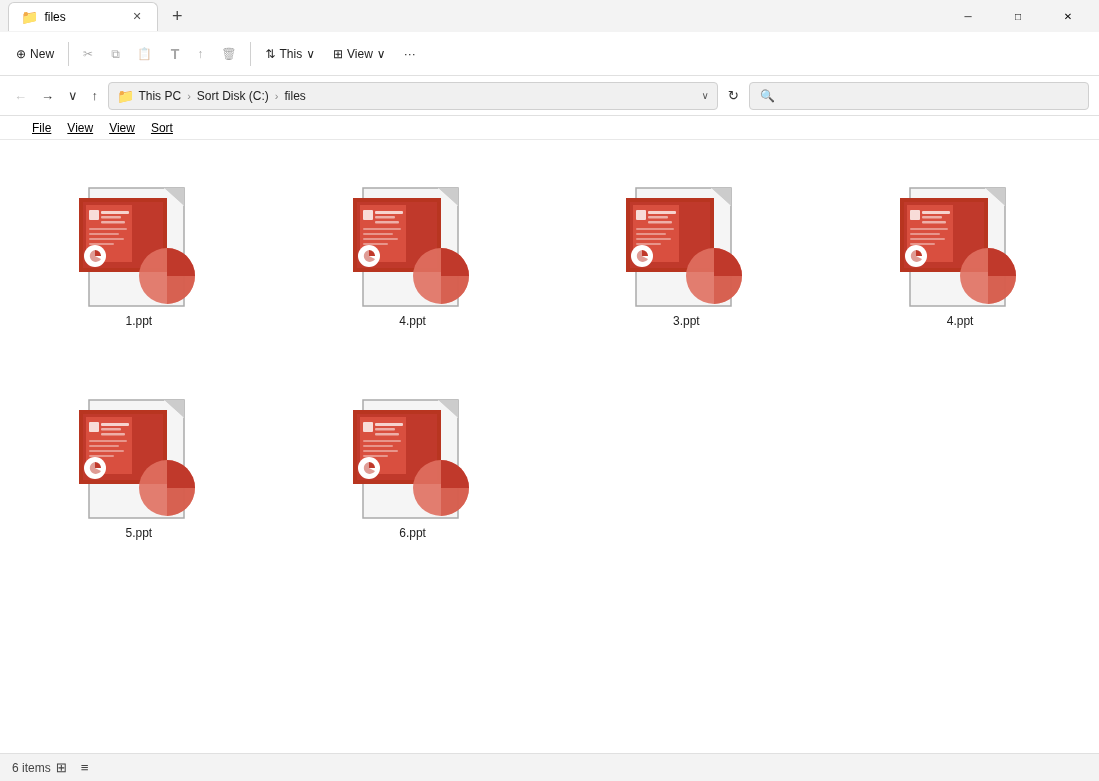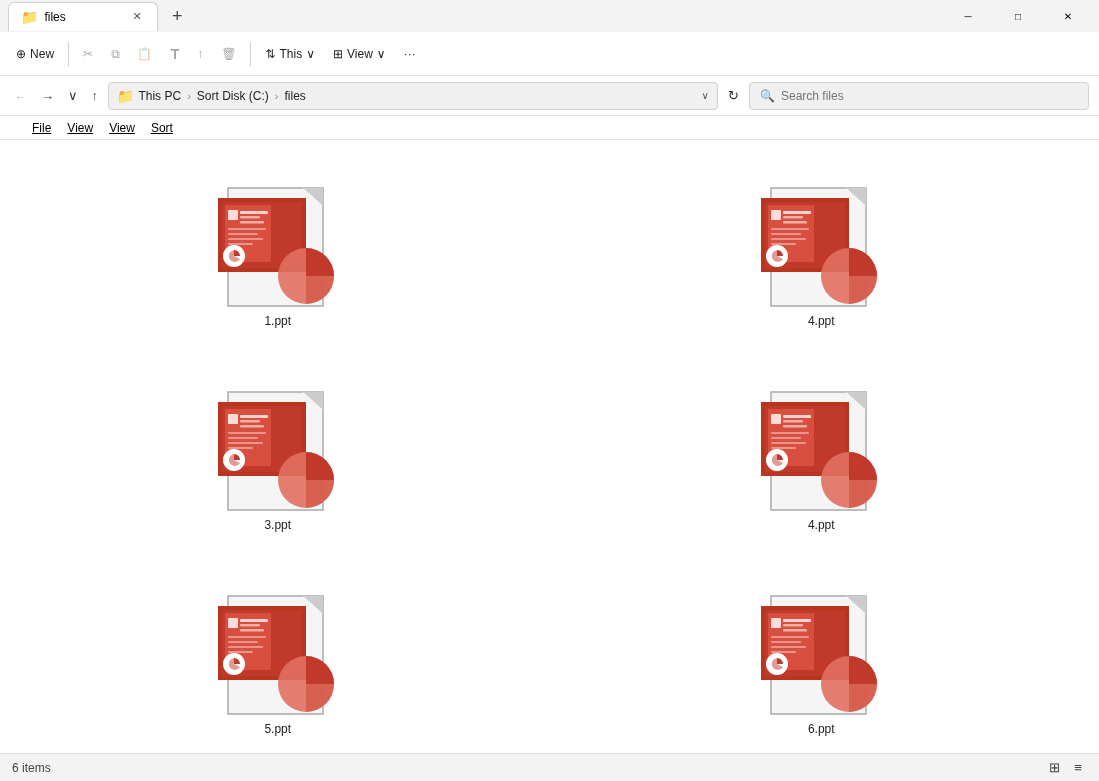--- a/index.html
+++ b/index.html
@@ -71,35 +71,35 @@
       padding: 2px 24px; height: 24px;
     }
     .menu-item { padding: 2px 8px; cursor: pointer; font-size: 12px; border-radius: 3px; }
     .menu-item.underline { text-decoration: underline; }
 
     
     .file-area {
       flex: 1; background: #ffffff; overflow: auto; padding: 20px;
       display: flex; flex-direction: column; gap: 0;
     }
-    .file-grid { display: grid; grid-template-columns: repeat(2, 1fr); gap: 28px; }
+    .file-grid { display: grid; grid-template-columns: repeat(4, 1fr); gap: 36px; }
 
     .file-item {
       display: flex; flex-direction: column; align-items: center;
       cursor: pointer; padding: 8px; border-radius: 4px; width: 180px; justify-self: center;
     }
 
     
     .ppt-icon-wrapper { position: relative; width: 120px; height: 140px; }
 
     .file-name { margin-top: 6px; font-size: 12px; color: #222; text-align: center; }
 
     
     .status-bar {
-      display: flex; align-items: center; justify-content: space-between;
+      display: flex; align-items: center; justify-content: flex-start;
       background: #f3f3f3; border-top: 1px solid #e0e0e0;
       padding: 4px 12px; height: 28px;
     }
     .status-text { font-size: 12px; color: #444; }
     .view-toggle { display: flex; gap: 4px; }
     .view-btn { background: none; border: none; cursor: pointer; padding: 3px 5px; border-radius: 3px; color: #444; }
   </style>
 </head>
 <body>
 
@@ -171,21 +171,20 @@
     <span class="breadcrumb-item">Sort Disk (C:)</span>
     <span class="breadcrumb-sep">›</span>
     <span class="breadcrumb-current">files</span>
     <span class="breadcrumb-chevron">∨</span>
   </div>
   <button class="refresh-btn">
     <span>↻</span>
   </button>
   <div class="search-box">
     <span class="search-icon">🔍</span>
-    <input class="search-input" type="text" placeholder="Search files" style="">
   </div>
 </div>
 
 <div class="menu-bar">
   <span class="menu-item underline">File</span>
   <span class="menu-item underline">View</span>
   <span class="menu-item underline">View</span>
   <span class="menu-item underline">Sort</span>
 </div>
 

